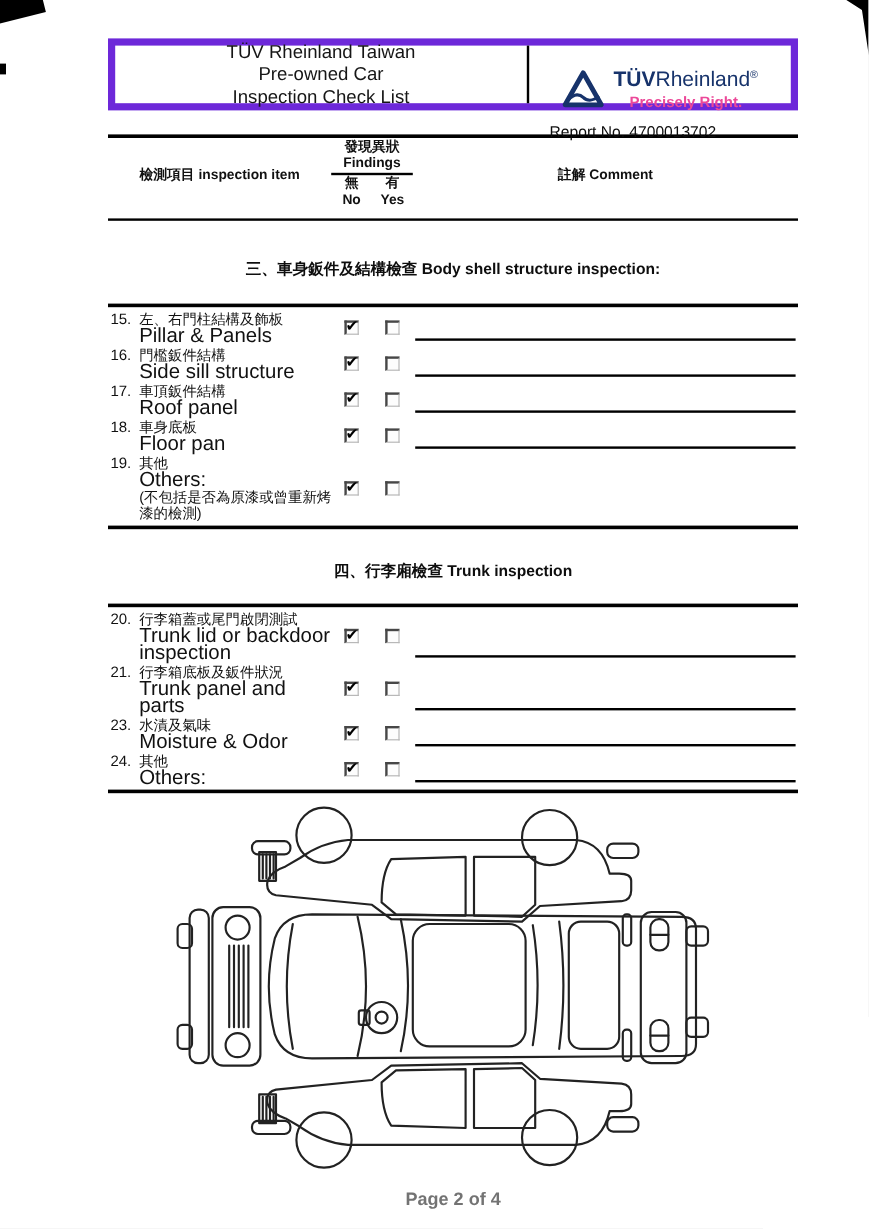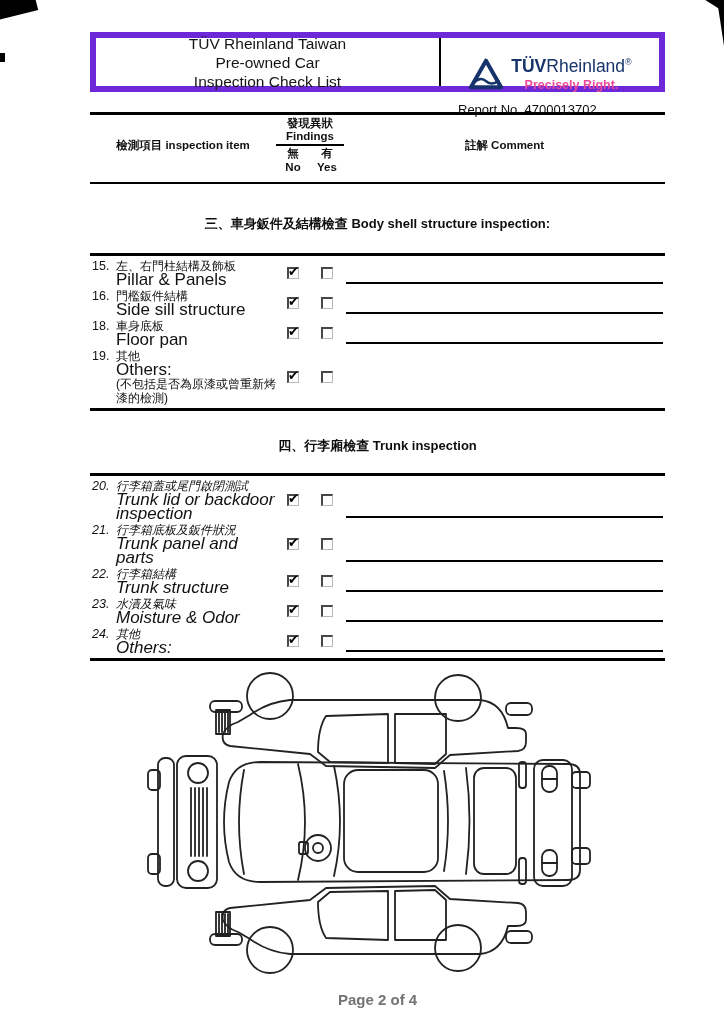--- a/index.html
+++ b/index.html
@@ -38,21 +38,21 @@
   .fh-mid .findings-en { border-bottom:2px solid #000; padding-bottom:1px; }
   .nyrow { display:flex; margin-top:1px; }
   .nyrow span { width:50%; }
   .fh-comment { flex:1; display:flex; align-items:center; justify-content:center; font-weight:bold; font-size:11.5px; }
   .hr-thin { margin-top:8px; height:2px; background:#000; }
 
   
   .section-title { margin-top:31px; text-align:center; font-weight:bold; font-size:13px; color:#0e0e0e; }
   .sec4 .section-title { margin-top:26px; }
   .sec-table { margin-top:20px; border-top:3px solid #000; border-bottom:3px solid #000; padding:2px 0; }
-  .sec4 .sec-table { margin-top:18px;font-style:italic; }
+  .sec4 .sec-table { margin-top:18px; }
   .row { display:flex; min-height:29px; padding:1px 0; }
   .col-num { width:26px; padding-left:2px; font-size:12.5px; line-height:14px; }
   .col-text { width:160px; font-size:12px; line-height:14px; }
   .col-text .en { font-size:17px; }
   .col-no, .col-yes { width:34px; display:flex; align-items:center; justify-content:center; }
   .col-comment { flex:1; position:relative; }
   .comment-line { position:absolute; left:2px; right:2px; bottom:3px; height:14px; border-bottom:2px solid #000; font-size:11px; }
 
   .cb { width:12px; height:12px; background:#fdfdfd; border:1px solid #b8b8b8; border-top:2px solid #474747; border-left:2px solid #474747; position:relative; }
   .cb.checked::after { content:"✔"; position:absolute; top:-5px; left:-1px; font-size:13px; font-weight:bold; color:#000; }
@@ -145,20 +145,37 @@
               <span class="cb checked"></span>
             </div>
     <div class="col-yes">
               <span class="cb"></span>
             </div>
     <div class="col-comment">
       <div class="comment-line"></div>
     </div>
   </div>
 
+  <div class="row">
+    <div class="col-num">17.</div>
+    <div class="col-text">
+      <div class="zh">車頂鈑件結構</div>
+      <div class="en">Roof panel</div>
+
+    </div>
+    <div class="col-no">
+              <span class="cb checked"></span>
+            </div>
+    <div class="col-yes">
+              <span class="cb"></span>
+            </div>
+    <div class="col-comment">
+      <div class="comment-line"></div>
+    </div>
+  </div>
 
   <div class="row">
     <div class="col-num">18.</div>
     <div class="col-text">
       <div class="zh">車身底板</div>
       <div class="en">Floor pan</div>
 
     </div>
     <div class="col-no">
               <span class="cb checked"></span>
@@ -223,37 +240,20 @@
               <span class="cb checked"></span>
             </div>
     <div class="col-yes">
               <span class="cb"></span>
             </div>
     <div class="col-comment">
       <div class="comment-line"></div>
     </div>
   </div>
 
-  <div class="row">
-    <div class="col-num">22.</div>
-    <div class="col-text">
-      <div class="zh">行李箱結構</div>
-      <div class="en">Trunk structure</div>
-
-    </div>
-    <div class="col-no">
-              <span class="cb checked"></span>
-            </div>
-    <div class="col-yes">
-              <span class="cb"></span>
-            </div>
-    <div class="col-comment">
-      <div class="comment-line"></div>
-    </div>
-  </div>
 
   <div class="row">
     <div class="col-num">23.</div>
     <div class="col-text">
       <div class="zh">水漬及氣味</div>
       <div class="en">Moisture &amp; Odor</div>
 
     </div>
     <div class="col-no">
               <span class="cb checked"></span>

